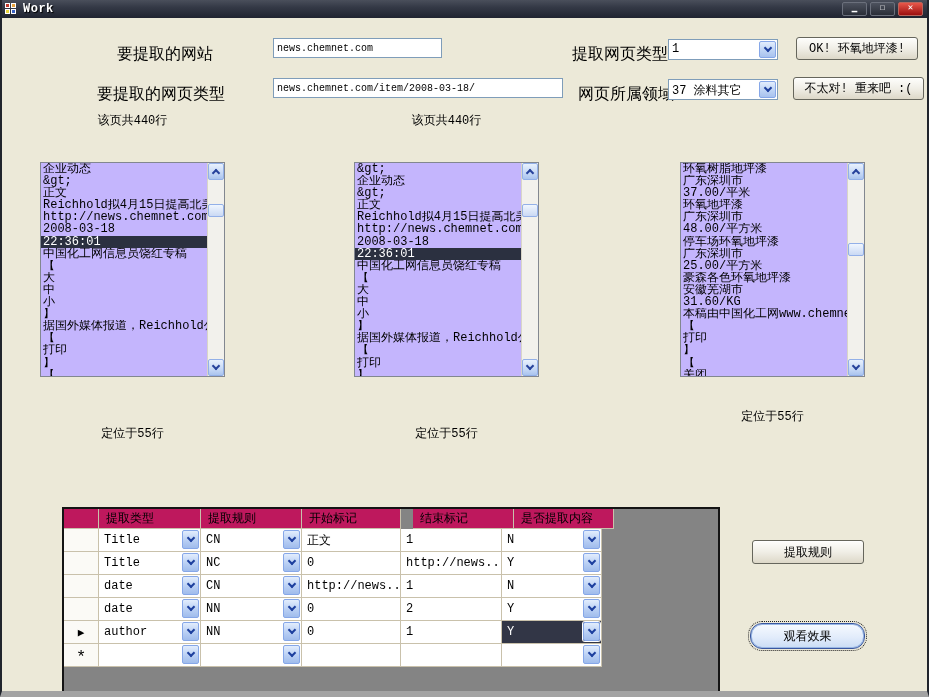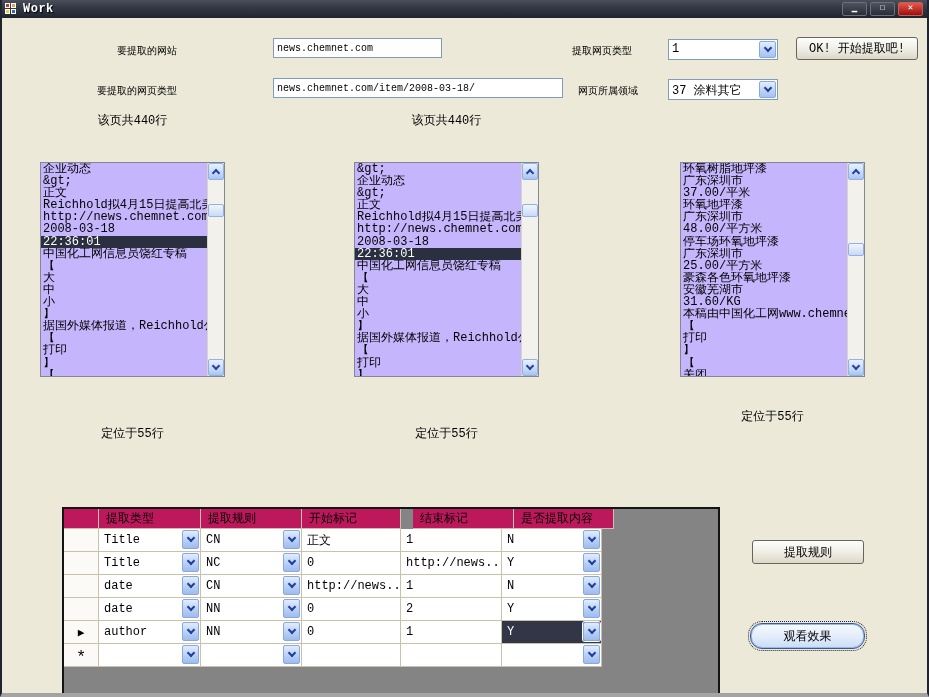--- a/index.html
+++ b/index.html
@@ -1,21 +1,21 @@
 <!DOCTYPE html>
 <html><head>
 <meta charset="utf-8">
 <style>
   * { margin:0; padding:0; box-sizing:border-box; }
   html,body { background:#555; }
   body { font-family:"Liberation Mono","DejaVu Sans Mono",monospace; }
   .window {
     position:relative; width:929px; height:697px; overflow:hidden;
     background:#ece9d8;
-    border-left:2px solid #20242c; border-right:2px solid #20242c; border-bottom:4px solid #a3a3a3;
+    border-left:2px solid #20242c; border-right:2px solid #20242c; border-bottom:6px solid #a3a3a3;
   }
   
   .titlebar {
     position:absolute; left:-2px; top:0; width:929px; height:18px;
     background:linear-gradient(180deg,#4a4f5b 0%,#343946 40%,#202430 100%);
     display:flex; align-items:center;
   }
   .app-icon { width:12px; height:12px; margin:0 6px 0 5px; display:grid;
     grid-template-columns:5px 5px; grid-template-rows:5px 5px; gap:1px; }
   .app-icon i { display:block; border:1px solid #fff; }
@@ -24,21 +24,21 @@
   .title-text { color:#fff; font-weight:bold; font-size:12px; letter-spacing:0.5px;
     text-shadow:1px 1px 1px #000; }
   .winbtns { position:absolute; right:6px; top:2px; display:flex; gap:3px; }
   .winbtn { width:25px; height:14px; border-radius:2px; border:1px solid #6b707c;
     background:linear-gradient(180deg,#4d525e,#2a2e38);
     color:#fff; font-size:9px; line-height:11px; text-align:center; cursor:pointer; }
   .winbtn.close { background:linear-gradient(180deg,#e8574a,#9c0f0f); border-color:#b8655c;
     font-weight:bold; }
   .winbtn span { position:relative; top:0px; }
   
-  .lbl { position:absolute; font-size:10px; color:#000; white-space:nowrap; }
+  .lbl { position:absolute; font-size:16px; color:#000; white-space:nowrap; }
   .tbox { position:absolute; background:#fff; border:1px solid #7f9db9;
     font-family:inherit; font-size:10px; padding:2px 3px; color:#000; }
   .combo { position:absolute; background:#fff; border:1px solid #7f9db9; display:flex; }
   .combo .val { flex:1; font-size:12px; padding:2px 3px; overflow:hidden; white-space:nowrap; }
   .drop { width:17px; align-self:stretch; margin:1px;
     background:linear-gradient(180deg,#e2edfd,#bcd2f4 60%,#a8c2ee);
     border:1px solid #86a7e8; border-radius:2px; display:flex; align-items:center; justify-content:center; cursor:pointer; }
   .chev { width:6px; height:6px; border-right:2px solid #1d3f9e; border-bottom:2px solid #1d3f9e;
     transform:rotate(45deg); margin-top:-3px; }
   .xpbtn { position:absolute; font-family:inherit; font-size:12px; color:#000;
@@ -109,31 +109,32 @@
 
   <div class="lbl" style="left:115px; top:44px;">要提取的网站</div>
   <input class="tbox" style="left: 271px; top: 38px; width: 169px; height: 20px;" value="news.chemnet.com">
   <div class="lbl" style="left:570px; top:44px;">提取网页类型</div>
   <div class="combo" style="left:666px; top:39px; width:110px; height:21px;">
     <span class="val">1</span>
     <span class="drop">
         <span class="chev"></span>
       </span>
   </div>
-  <button class="xpbtn" style="left:794px; top:37px; width:122px; height:23px;">OK! 开始提取吧!</button>
+  <button class="xpbtn" style="left:794px; top:37px; width:122px; height:23px;">OK! 环氧地坪漆!</button>
 
   <div class="lbl" style="left:95px; top:84px;">要提取的网页类型</div>
   <input class="tbox" style="left: 271px; top: 78px; width: 290px; height: 20px;" value="news.chemnet.com/item/2008-03-18/">
   <div class="lbl" style="left:576px; top:84px;">网页所属领域</div>
   <div class="combo" style="left:666px; top:79px; width:110px; height:21px;">
     <span class="val">37 涂料其它</span>
     <span class="drop">
         <span class="chev"></span>
       </span>
   </div>
+  <button class="xpbtn" style="left:791px; top:77px; width:131px; height:23px;">不太对! 重来吧 :(</button>
 
   <div class="panel" style="left:38px; top:112px;">
     <div class="phdr">该页共440行</div>
     <div class="listbox">
       <div class="items">
           <div class="lb-item">企业动态</div>
           <div class="lb-item">&amp;gt;</div>
           <div class="lb-item">正文</div>
           <div class="lb-item">Reichhold拟4月15日提高北美地</div>
           <div class="lb-item">http://news.chemnet.com</div>

